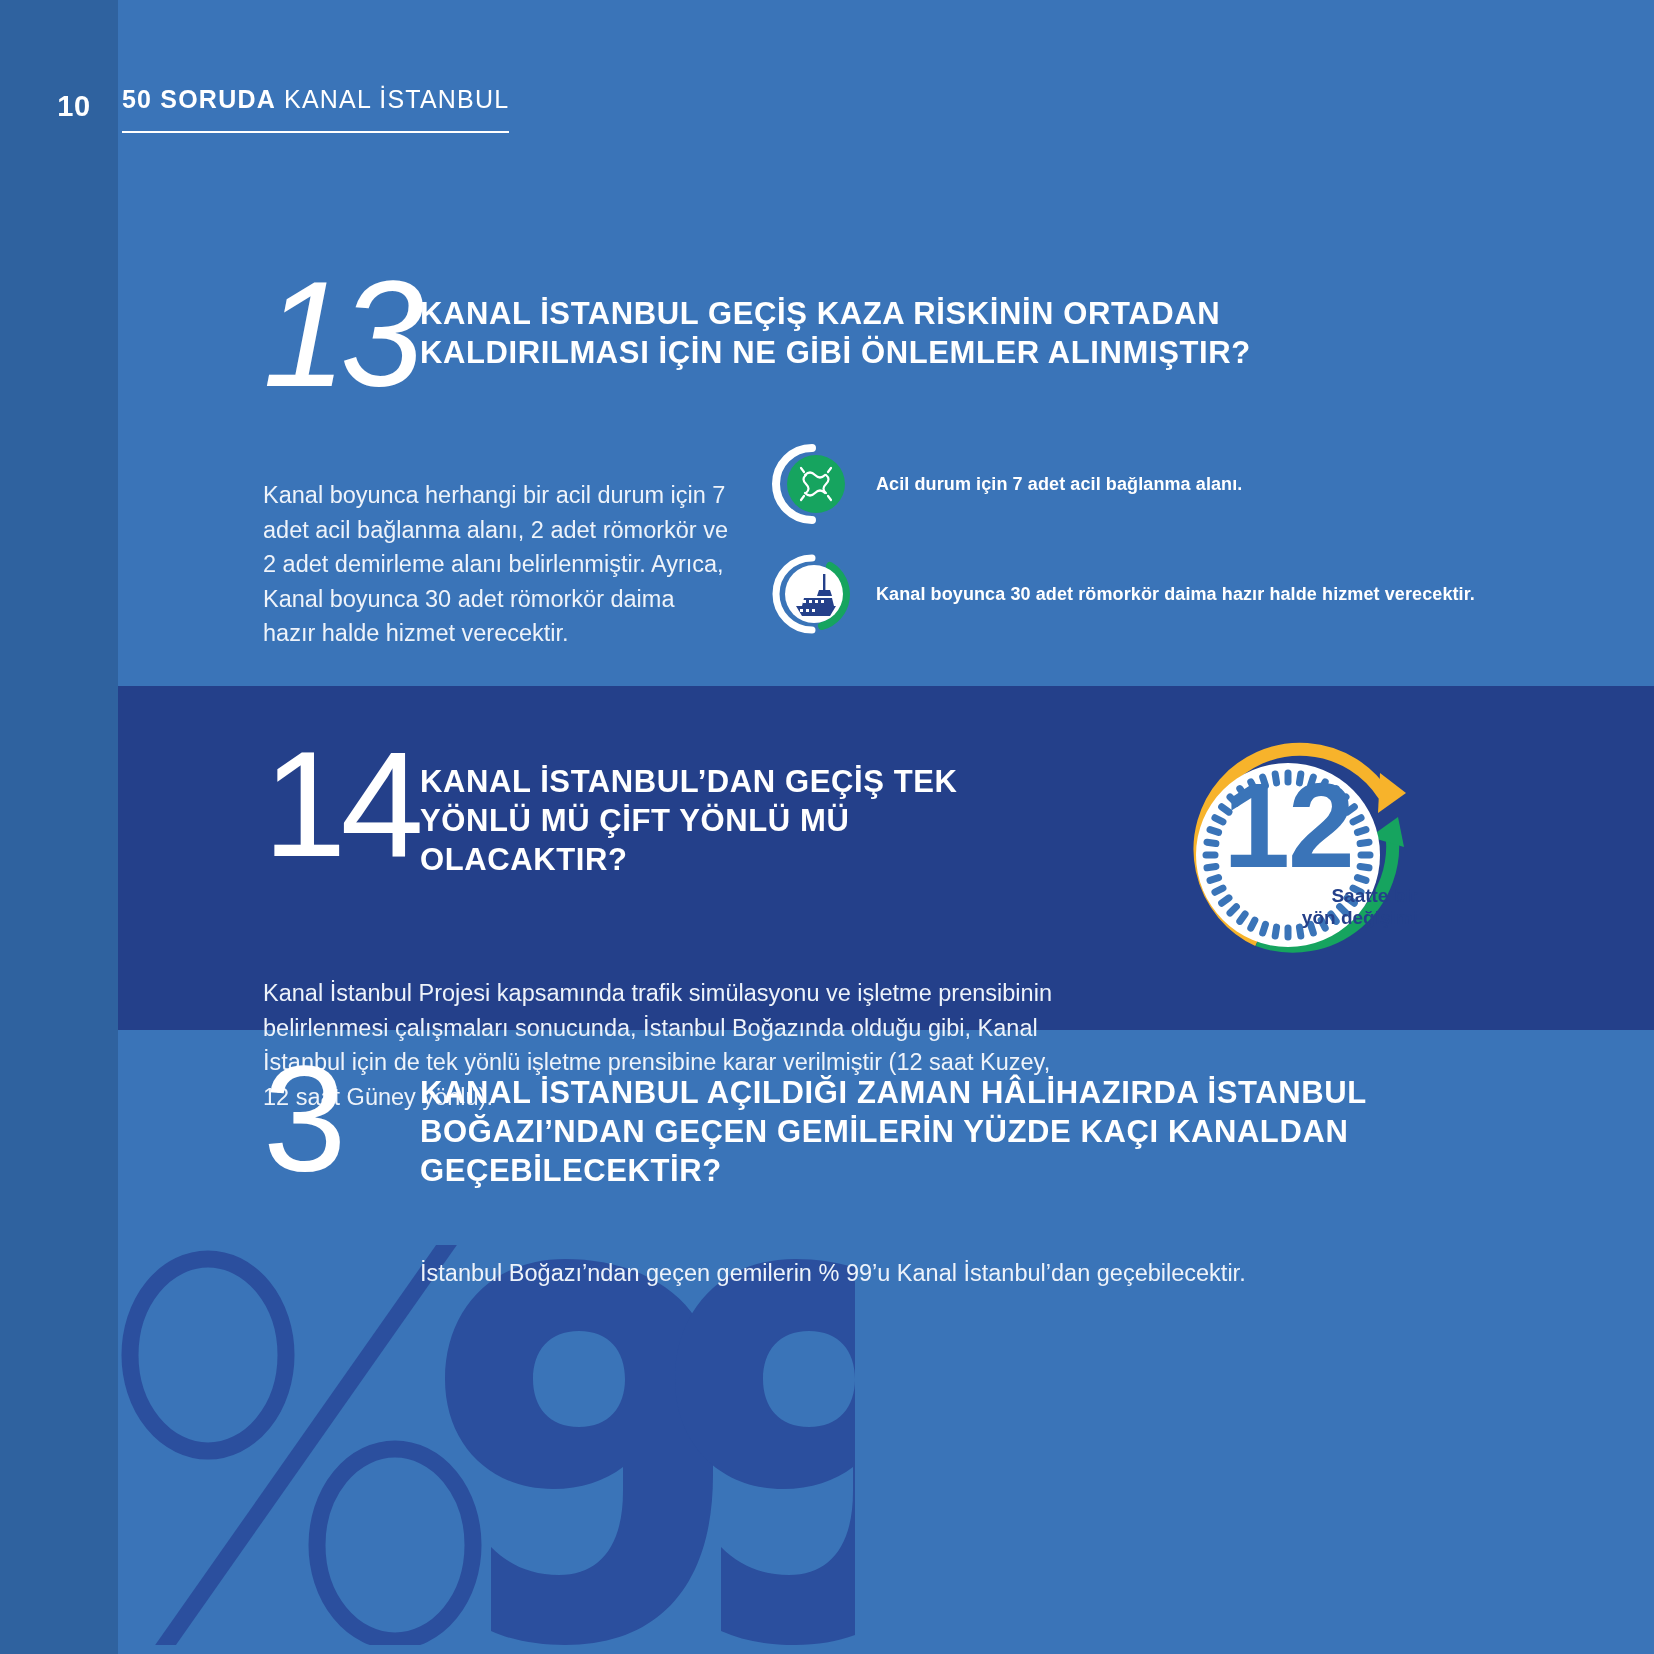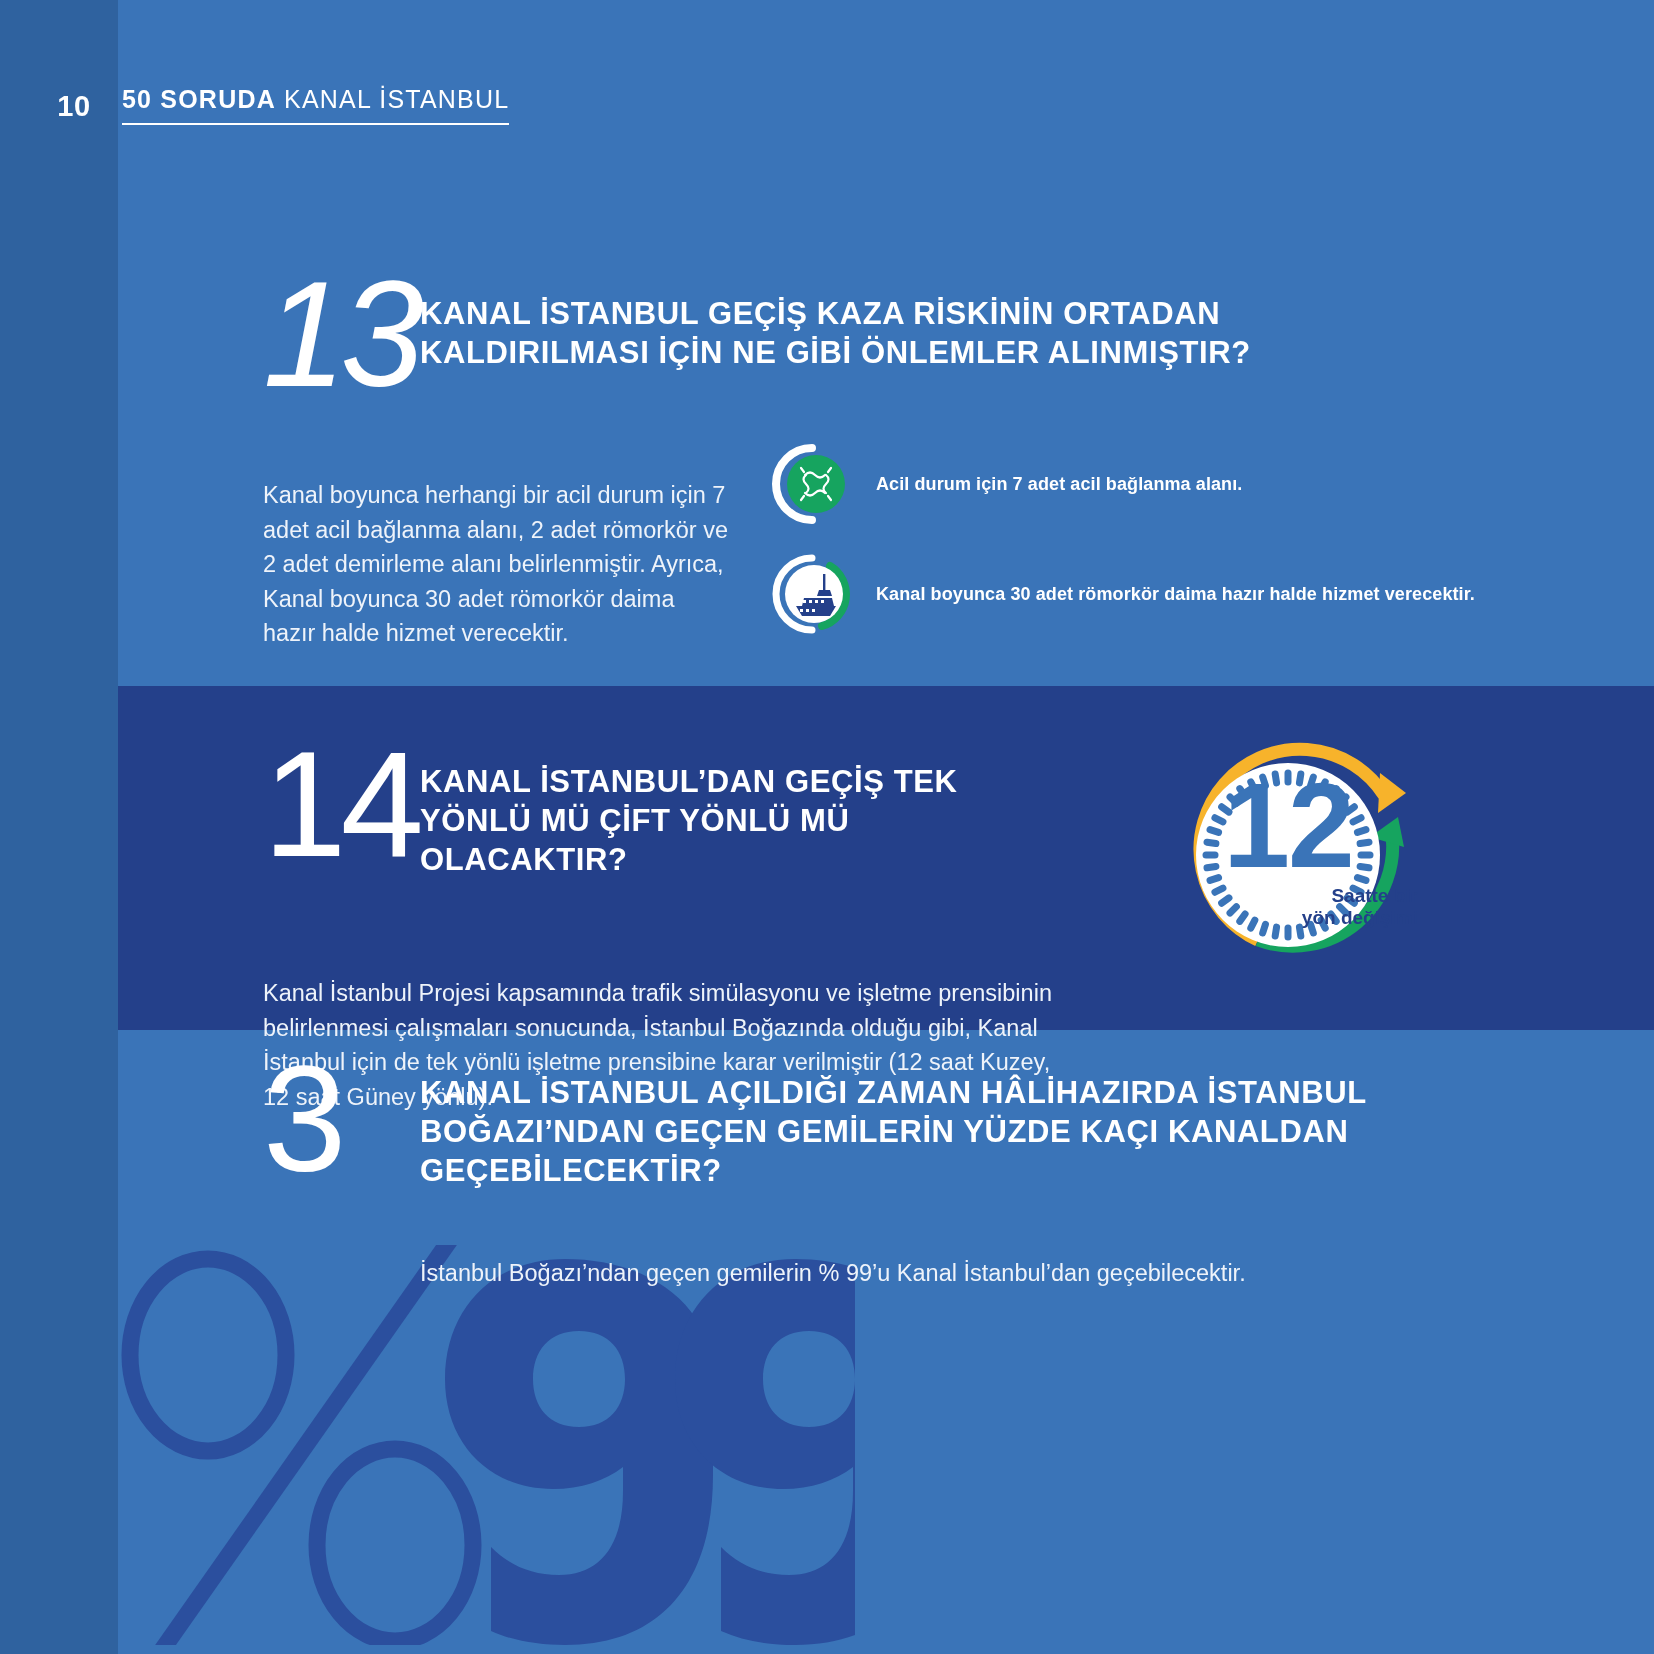--- a/index.html
+++ b/index.html
@@ -20,21 +20,21 @@
 
   
   .page-number{
     position:absolute;left:44px;top:90px;width:60px;
     color:#ffffff;font-size:29px;font-weight:bold;letter-spacing:.5px;
     text-align:center;z-index:3;
   }
   .header-title{
     position:absolute;left:122px;top:85px;
     color:#ffffff;font-size:25px;letter-spacing:1.2px;
-    padding-bottom:9px;border-bottom:2px solid #ffffff;
+    padding-bottom:17px;border-bottom:2px solid #ffffff;
     white-space:nowrap;z-index:3;
   }
   .header-title b{font-weight:bold;}
   .header-title span.light{font-weight:normal;}
 
   
   .band-dark{
     position:absolute;left:118px;top:686px;width:1536px;height:344px;
     background:#24408a;z-index:1;
   }

